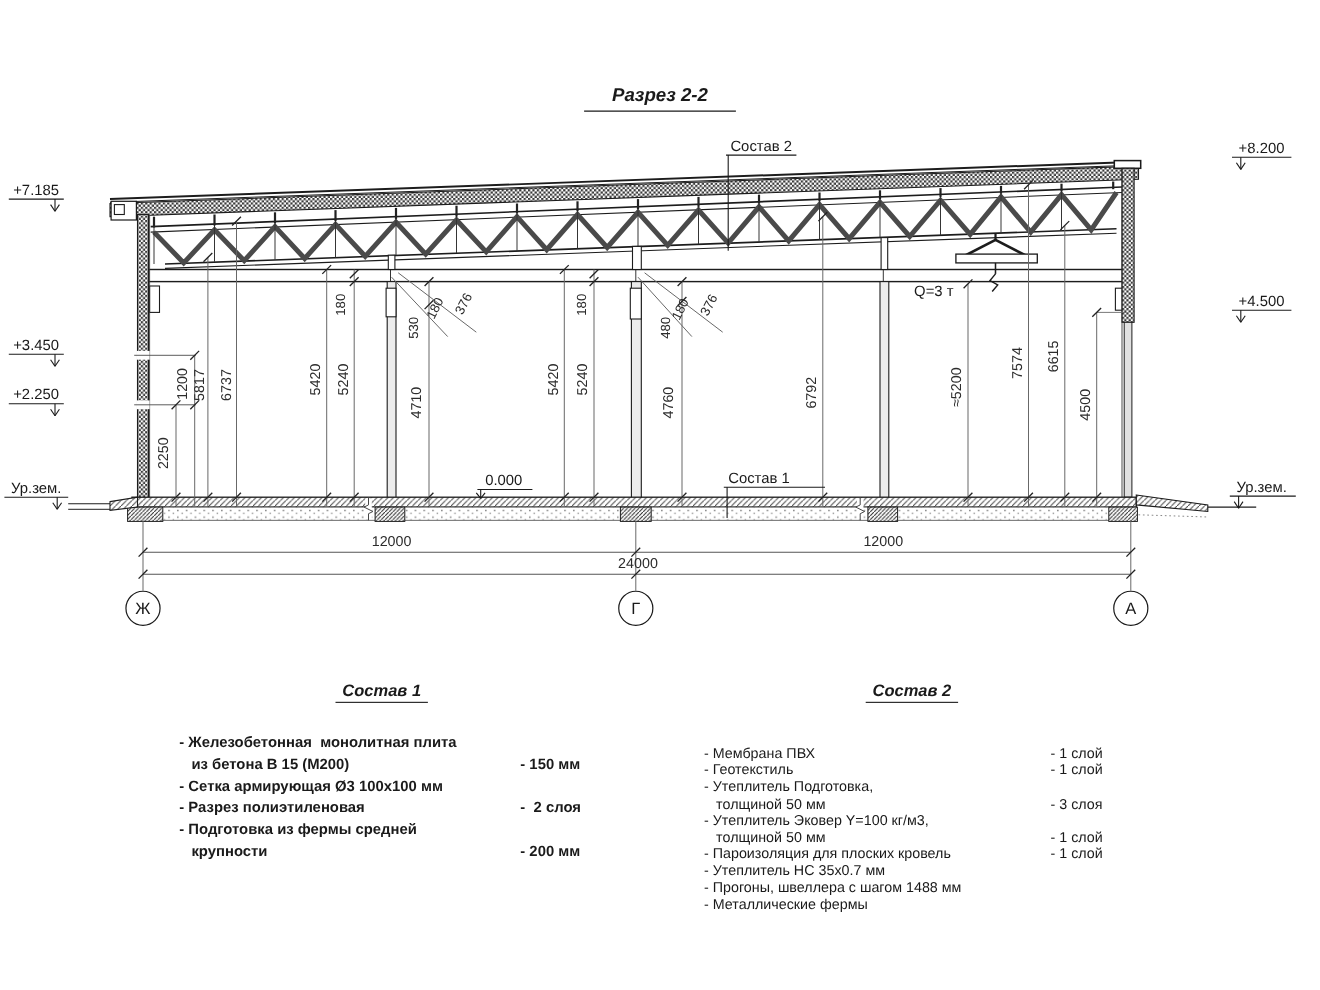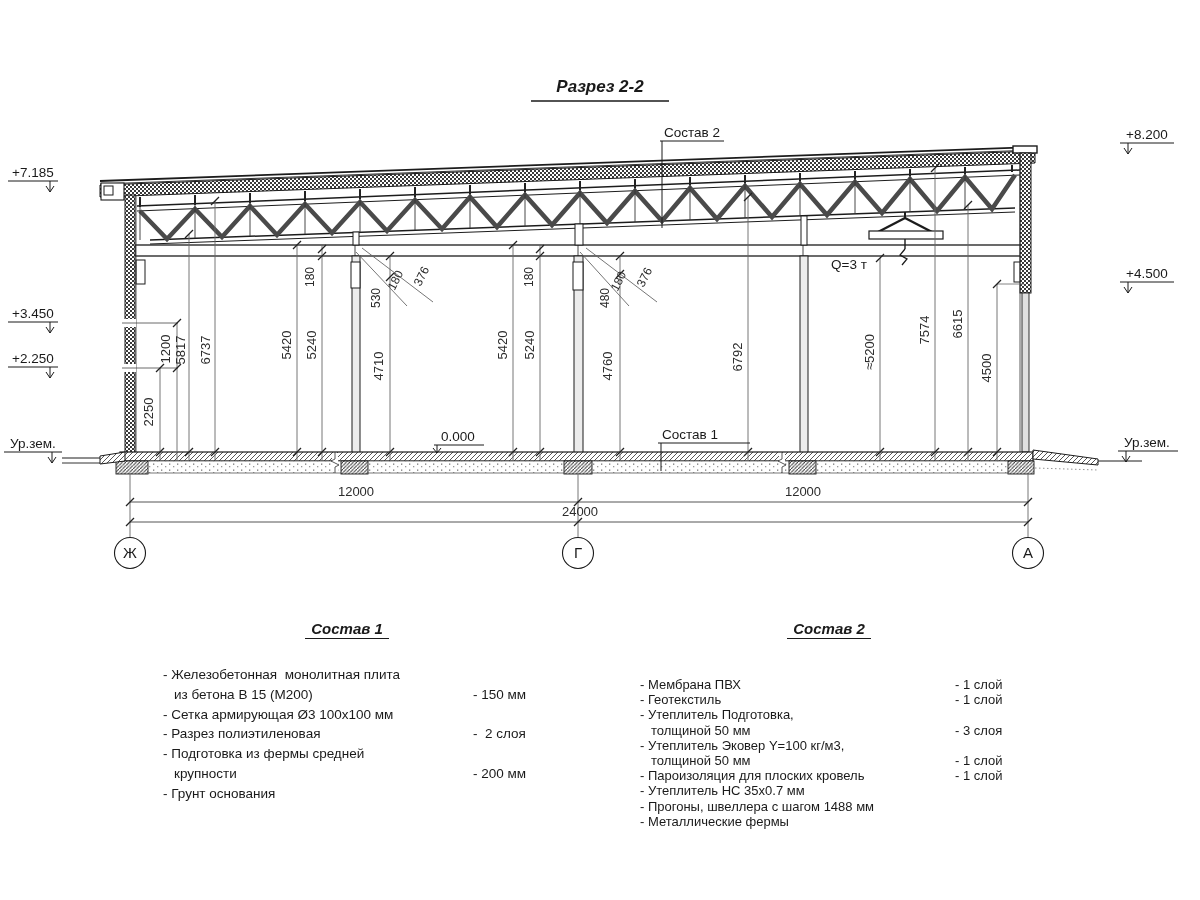--- a/index.html
+++ b/index.html
@@ -14,21 +14,21 @@
   .dimtxt-s{font-size:12px;fill:#2c2c2c;}
   .lvltxt{font-size:13.5px;}
   .axtxt{font-size:15px;}
   .notetxt{font-size:13.5px;}
   .titletxt{font-size:17px;font-style:italic;font-weight:600;}
   .spec{position:absolute;}
   .spec-heading{font-size:15px;font-style:italic;font-weight:600;text-align:center;}
   .spec-heading span{border-bottom:1.3px solid #1a1a1a;padding:0 6px 1px;}
   .spec-rows{margin-top:0;}
   .spec-row{position:relative;white-space:pre;}
-  .spec1 .spec-row{height:19.8px;font-size:13.5px;}
+  .spec1 .spec-row{height:19.8px;font-size:13.5px;font-weight:bold;}
   .spec2 .spec-row{height:15.2px;font-size:13px;}
   .spec-row .val{position:absolute;top:0;}
   .spec1 .val{left:310px;}
   .spec2 .val{left:315px;}
   .cont .txt{padding-left:11px;margin-top:48px;}
   .spec1 .spec-rows{margin-top:30px;}
   .spec2 .spec-rows{margin-top:40px;}
 </style>
 </head>
 <body>
@@ -364,21 +364,20 @@
 
 <div class="spec spec1" style="left:163px;top:620px;width:368px;">
   <div class="spec-heading"><span>Состав 1</span></div>
   <div class="spec-rows">
     <div class="spec-row"><span class="txt">- Железобетонная  монолитная плита</span><span class="val"></span></div>
     <div class="spec-row cont"><span class="txt">из бетона В 15 (М200)</span><span class="val">- 150 мм</span></div>
     <div class="spec-row"><span class="txt">- Сетка армирующая Ø3 100х100 мм</span><span class="val"></span></div>
     <div class="spec-row"><span class="txt">- Разрез полиэтиленовая</span><span class="val">-  2 слоя</span></div>
     <div class="spec-row"><span class="txt">- Подготовка из фермы средней</span><span class="val"></span></div>
     <div class="spec-row cont"><span class="txt">крупности</span><span class="val">- 200 мм</span></div>
-    <div class="spec-row"><span class="txt">- Грунт основания</span><span class="val"></span></div>
   </div>
 </div>
 
 <div class="spec spec2" style="left:640px;top:620px;width:378px;">
   <div class="spec-heading"><span>Состав 2</span></div>
   <div class="spec-rows">
     <div class="spec-row"><span class="txt">- Мембрана ПВХ</span><span class="val">- 1 слой</span></div>
     <div class="spec-row"><span class="txt">- Геотекстиль</span><span class="val">- 1 слой</span></div>
     <div class="spec-row"><span class="txt">- Утеплитель Подготовка,</span><span class="val"></span></div>
     <div class="spec-row cont"><span class="txt">толщиной 50 мм</span><span class="val">- 3 слоя</span></div>

